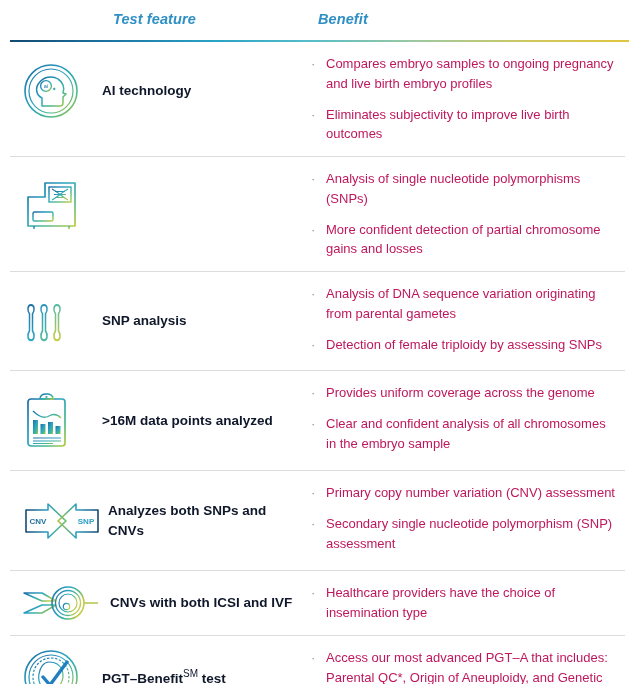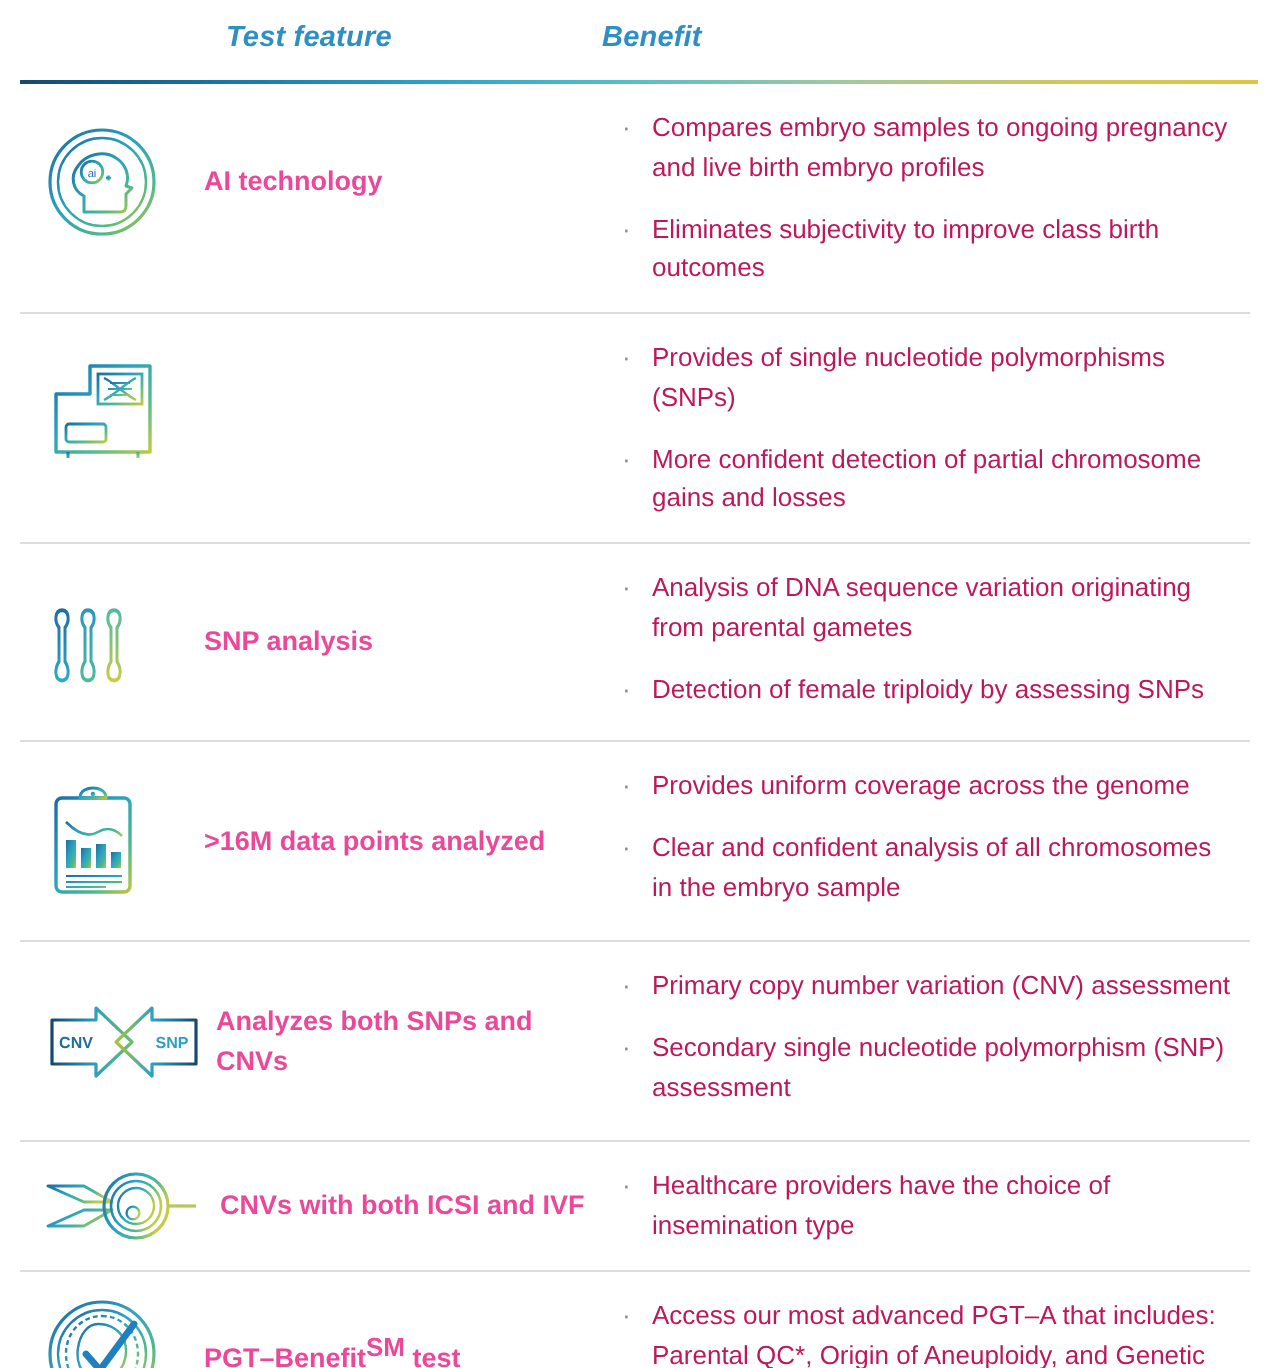--- a/index.html
+++ b/index.html
@@ -28,21 +28,21 @@
     position: absolute;
     top: 11px;
     font-size: 14.5px;
     font-weight: bold;
     color: #2e8fc4;
     letter-spacing: .1px;
     white-space: nowrap;
     font-style: italic;
   }
   .th-feature { left: 113px; }
-  .th-benefit { left: 301px; }
+  .th-benefit { left: 318px; }
   .hrule {
     position: absolute;
     left: 10px; right: 6px;
     top: 40px;
     height: 2px;
     background: linear-gradient(to right,
         #15496f 0%,
         #1a6f9c 14%,
         #2aa3c4 33%,
         #55bcc9 48%,
@@ -72,28 +72,28 @@
   .icon-wrap {
     flex: 0 0 74px;
     width: 74px;
     height: 62px;
     display: flex;
     align-items: center;
   }
   .feature-label {
     font-size: 13.5px;
     font-weight: bold;
-    color: #ec4899;
+    color: #0f172a;
     line-height: 1.42;
     padding-left: 6px;
   }
   .feature-label sup {
-    font-size: 13px;
+    font-size: 10px;
     vertical-align: super;
-    font-weight: bold;
+    font-weight: normal;
   }
 
   .cell-benefit {
     flex: 1 1 auto;
     padding: 12px 8px 12px 0px;
     min-height: 78px;
   }
   .bullet {
     display: flex;
     align-items: flex-start;
@@ -159,21 +159,21 @@
       </div>
       <div class="feature-label">AI technology</div>
     </div>
     <div class="cell-benefit">
       <div class="bullet">
         <span class="dot">·</span>
         <span class="btext">Compares embryo samples to ongoing pregnancy and live birth embryo profiles</span>
       </div>
       <div class="bullet">
         <span class="dot">·</span>
-        <span class="btext">Eliminates subjectivity to improve class birth outcomes</span>
+        <span class="btext">Eliminates subjectivity to improve live birth outcomes</span>
       </div>
     </div>
   </div>
 
   <div class="row r2">
     <div class="cell-feature">
       <div class="icon-wrap">
         <svg width="62" height="54" viewBox="0 0 62 54">
           <defs>
             <linearGradient id="g2" x1="0" y1="0" x2="1" y2="1">
@@ -190,21 +190,21 @@
           <path d="M33 12.5 l10 0 M32 15.5 l12 0 M33 18.5 l10 0" stroke="url(#g2)" stroke-width="1"></path>
           <rect x="11" y="33" width="20" height="9" rx="1.5" fill="none" stroke="url(#g2)" stroke-width="1.4"></rect>
           <path d="M15 37 l12 0" stroke="url(#g2)" stroke-width="1.1"></path>
           <path d="M12 47 l0 3 M47 47 l0 3" stroke="url(#g2)" stroke-width="1.5"></path>
         </svg>
       </div>
     </div>
     <div class="cell-benefit">
       <div class="bullet">
         <span class="dot">·</span>
-        <span class="btext">Provides of single nucleotide polymorphisms (SNPs)</span>
+        <span class="btext">Analysis of single nucleotide polymorphisms (SNPs)</span>
       </div>
       <div class="bullet">
         <span class="dot">·</span>
         <span class="btext">More confident detection of partial chromosome gains and losses</span>
       </div>
     </div>
   </div>
 
   <div class="row r3">
     <div class="cell-feature">

